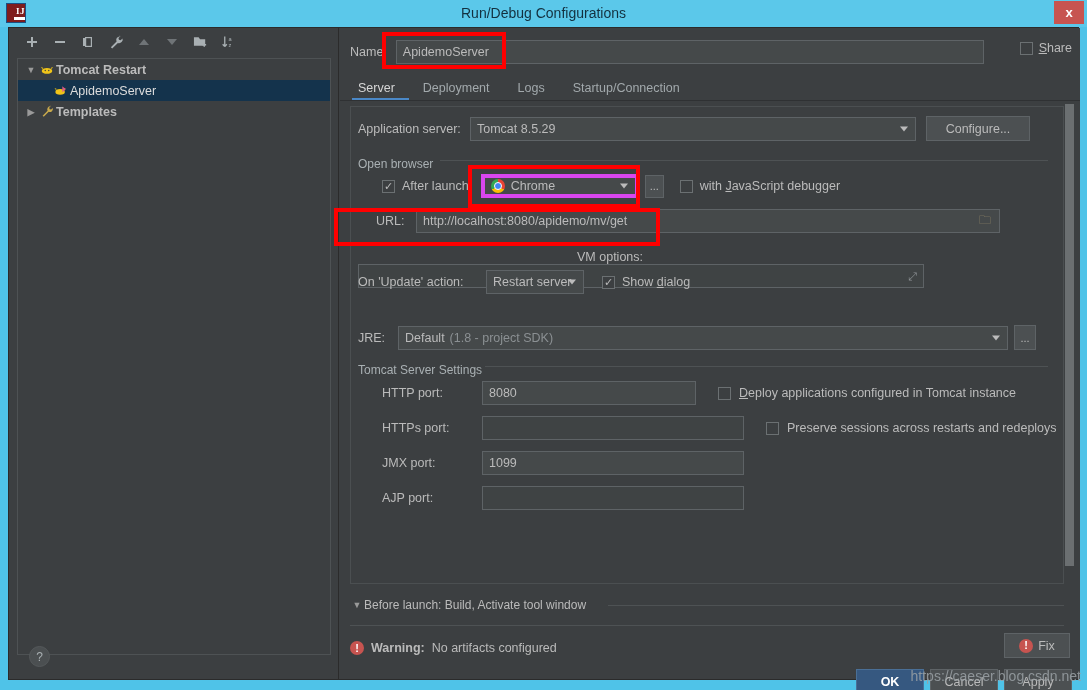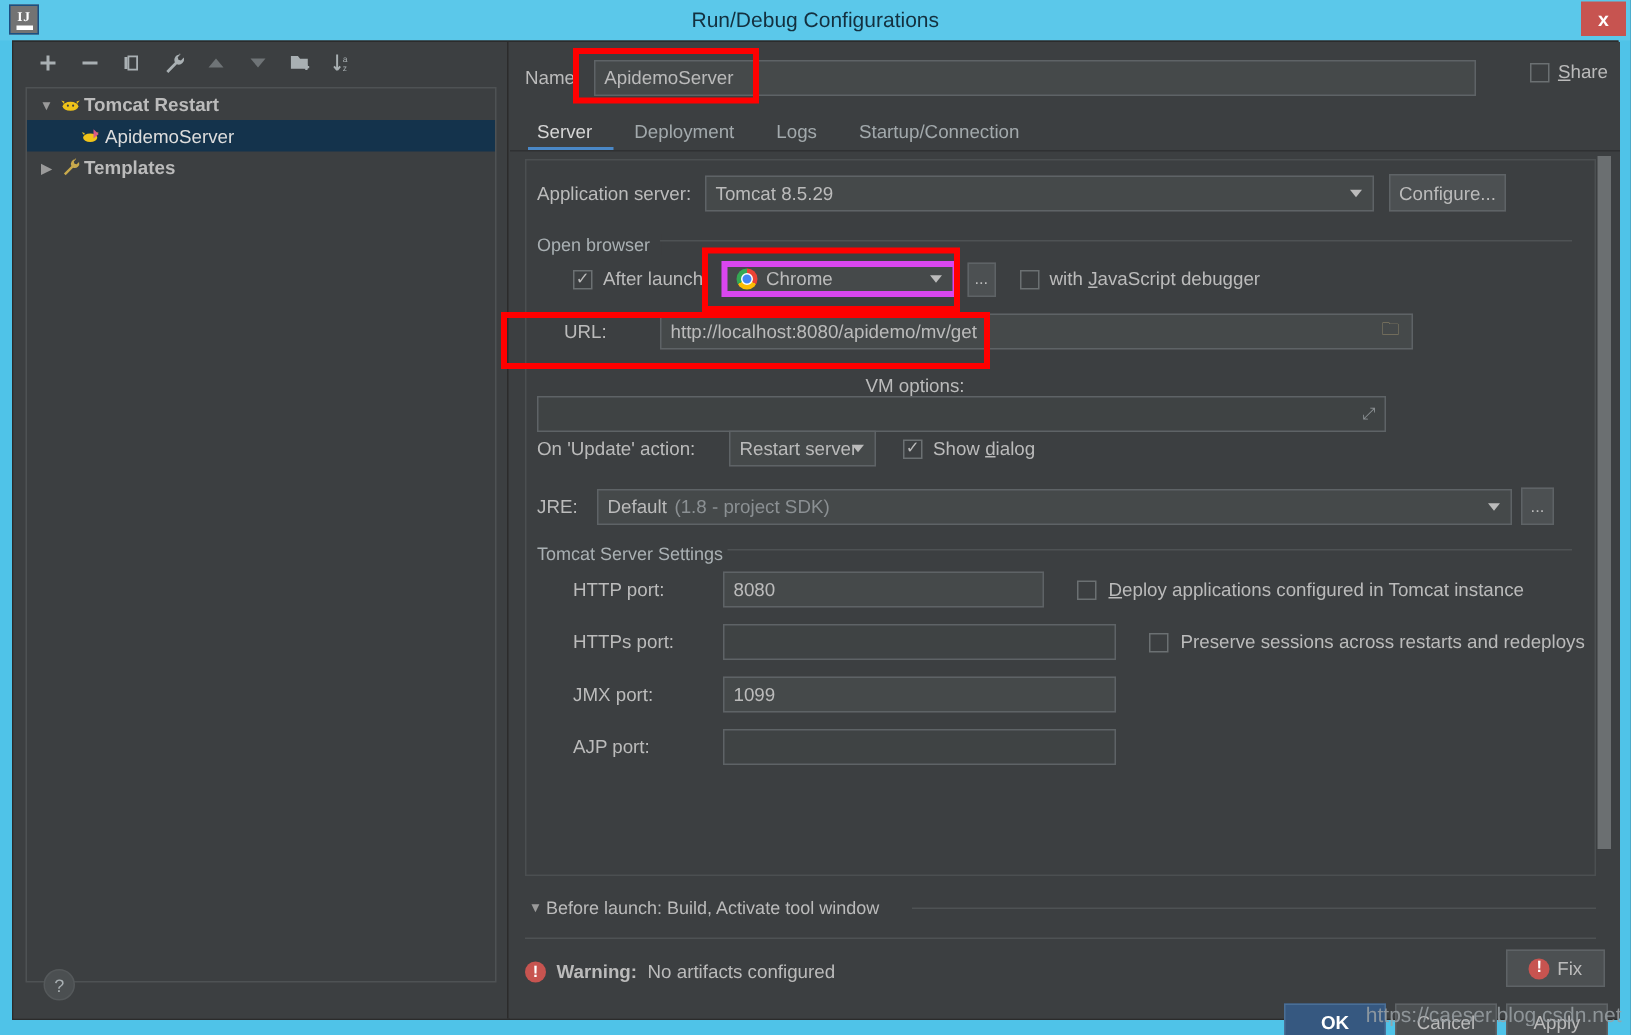--- a/index.html
+++ b/index.html
@@ -16,22 +16,22 @@
     font-family: "Liberation Sans", sans-serif;
   }
 
   
   .titlebar {
     position: absolute; left: 0; top: 0; width: 1087px; height: 27px;
     background: #5bc8ea;
   }
   .ij-logo {
     position: absolute; left: 6px; top: 3px; width: 20px; height: 20px;
-    background: #737373; border: 1px solid #1a4f82;
-    display: flex; align-items: center; justify-content: center;
+    background: #7f1d1d; border: 1px solid #1a4f82;
+    display: flex; align-items: flex-end; justify-content: center;
     flex-direction: column;
   }
   .ij-logo .ij-text {
     color: #ffffff; font-size: 9px; font-weight: bold;
     font-family: "Liberation Serif", serif; line-height: 9px; letter-spacing: 0.5px;
   }
   .ij-logo .ij-bar {
     width: 11px; height: 3px; background: #ffffff; margin-top: 1px;
   }
   .title-text {
@@ -392,21 +392,21 @@
       <div class="panel-frame"></div>
 
       <div class="content-area">
 
         <div class="row" style="left:8px; top:10px;">
           <span class="lbl" style="width:112px;">Application server:</span>
           <div class="combo" style="width:446px;">
             <span>Tomcat 8.5.29</span>
             <span class="arrow"></span>
           </div>
-          <div class="btn" style="margin-left:10px; width:78px;">Configure...</div>
+          <div class="btn" style="margin-left:10px; width:104px;">Configure...</div>
         </div>
 
         <div style="position:absolute; left:8px; top:48px;">
           <span class="group-label">Open browser</span>
         </div>
         <div class="group-line" style="left:90px; top:54px; width:608px;"></div>
 
         <div class="row" style="left:32px; top:68px;">
           <span class="cbx checked"></span>
           <span class="lbl" style="margin-left:7px;">After launch</span>
@@ -415,35 +415,35 @@
             <span>Chrome</span>
             <span class="arrow"></span>
           </div>
           <div class="btn" style="margin-left:6px; width:19px; padding:0; height:23px; font-size:11px;">...</div>
           <span class="cbx" style="margin-left:16px;"></span>
           <span class="lbl" style="margin-left:7px;">with <span class="underline-char">J</span>avaScript debugger</span>
         </div>
 
         <div class="row" style="left:26px; top:103px;">
           <span class="lbl" style="width:40px;">URL:</span>
-          <div class="txt" style="width:502px; position:relative;margin-left:24px;">
+          <div class="txt" style="width:584px; position:relative;">
             <span>http://localhost:8080/apidemo/mv/get</span>
             <span class="folder-ico">🗀</span>
           </div>
         </div>
 
         <div class="row" style="left:8px; top:144px;flex-direction:column;">
           <span class="lbl" style="width:128px;">VM options:</span>
           <div class="txt empty" style="width:566px; position:relative;">
             <span></span>
             <span class="expand-ico">⤢</span>
           </div>
         </div>
 
-        <div class="row" style="left:8px; top:181px;">
+        <div class="row" style="left:8px; top:164px;">
           <span class="lbl" style="width:128px;">On 'Update' action:</span>
           <div class="combo" style="width:98px;">
             <span>Restart server</span>
             <span class="arrow"></span>
           </div>
           <span class="cbx checked" style="margin-left:18px;"></span>
           <span class="lbl" style="margin-left:7px;">Show <span class="underline-char">d</span>ialog</span>
         </div>
 
         <div class="row" style="left:8px; top:219px;">

